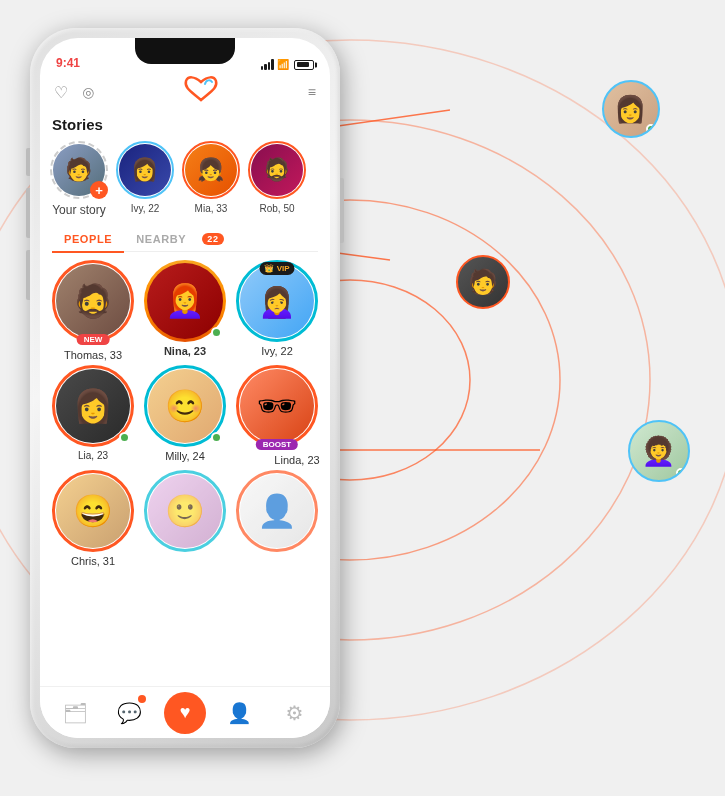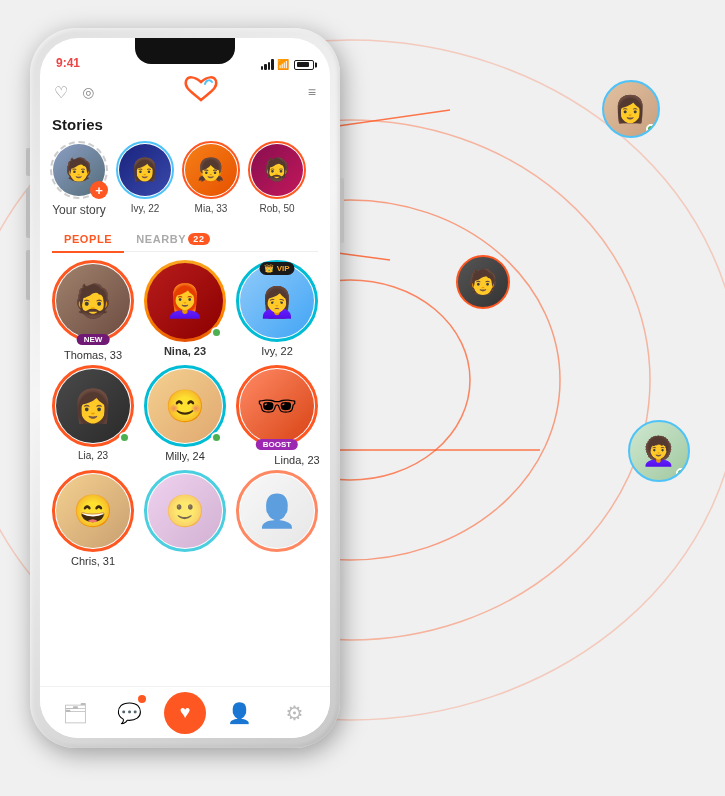--- a/index.html
+++ b/index.html
@@ -132,35 +132,35 @@
           </div>
 
         </div>
       </div>
 
       <div style="display:flex;margin:4px 12px 0;border-bottom:1.5px solid #eee;">
         <div style="padding:6px 12px;font-size:11px;font-weight:800;color:#ff5722;position:relative;letter-spacing:0.6px;">
           <span>PEOPLE</span>
           <div style="position:absolute;bottom:-1.5px;left:0;right:0;height:2px;background:#ff5722;"></div>
         </div>
-        <div style="padding:6px 12px;font-size:11px;font-weight:700;color:#aaa;letter-spacing:0.6px;display:flex;align-items:center;gap:2px;">
+        <div style="padding:6px 12px;font-size:11px;font-weight:700;color:#aaa;letter-spacing:0.6px;display:flex;align-items:center;gap:16px;">
           <span>NEARBY</span>
           <span style="background:#ff5722;color:#fff;font-size:9px;font-weight:700;border-radius:10px;padding:1px 5px;">
             <span>22</span>
           </span>
         </div>
       </div>
 
       <div style="display:grid;grid-template-columns:repeat(3,1fr);gap:4px 2px;padding:8px 8px 4px;overflow:hidden;">
 
         <div style="display:flex;flex-direction:column;align-items:center;gap:3px;">
           <div style="width:82px;height:82px;position:relative;">
             <div style="position:absolute;inset:0;border-radius:50%;border:3px solid #ff5722;"></div>
             <div style="position:absolute;top:4px;left:4px;width:74px;height:74px;border-radius:50%;overflow:hidden;background:linear-gradient(135deg,#a0826d,#6d4c41);display:flex;align-items:center;justify-content:center;font-size:32px;">🧔</div>
-            <div style="position:absolute;bottom:-3px;left:50%;transform:translateX(-50%);background:#701a75;color:#fff;font-size:8px;font-weight:700;padding:1px 7px;border-radius:8px;white-space:nowrap;">NEW</div>
+            <div style="position:absolute;bottom:-3px;left:50%;transform:translateX(-50%);background:#ef4444;color:#fff;font-size:8px;font-weight:700;padding:1px 7px;border-radius:8px;white-space:nowrap;">NEW</div>
           </div>
           <span style="font-size:11px;color:#333;text-align:center;margin-top:4px;">Thomas, 33</span>
         </div>
 
         <div style="display:flex;flex-direction:column;align-items:center;gap:3px;">
           <div style="width:82px;height:82px;position:relative;">
             <div style="position:absolute;inset:0;border-radius:50%;background:conic-gradient(#f9a825,#ff8f00,#e65100,#ff8f00,#f9a825);padding:3px;"></div>
             <div style="position:absolute;inset:3px;border-radius:50%;overflow:hidden;background:linear-gradient(135deg,#b71c1c,#8d0000);display:flex;align-items:center;justify-content:center;font-size:32px;">👩‍🦰</div>
             <div style="position:absolute;bottom:4px;right:4px;width:11px;height:11px;background:#4caf50;border-radius:50%;border:2px solid #fff;z-index:2;"></div>
           </div>

